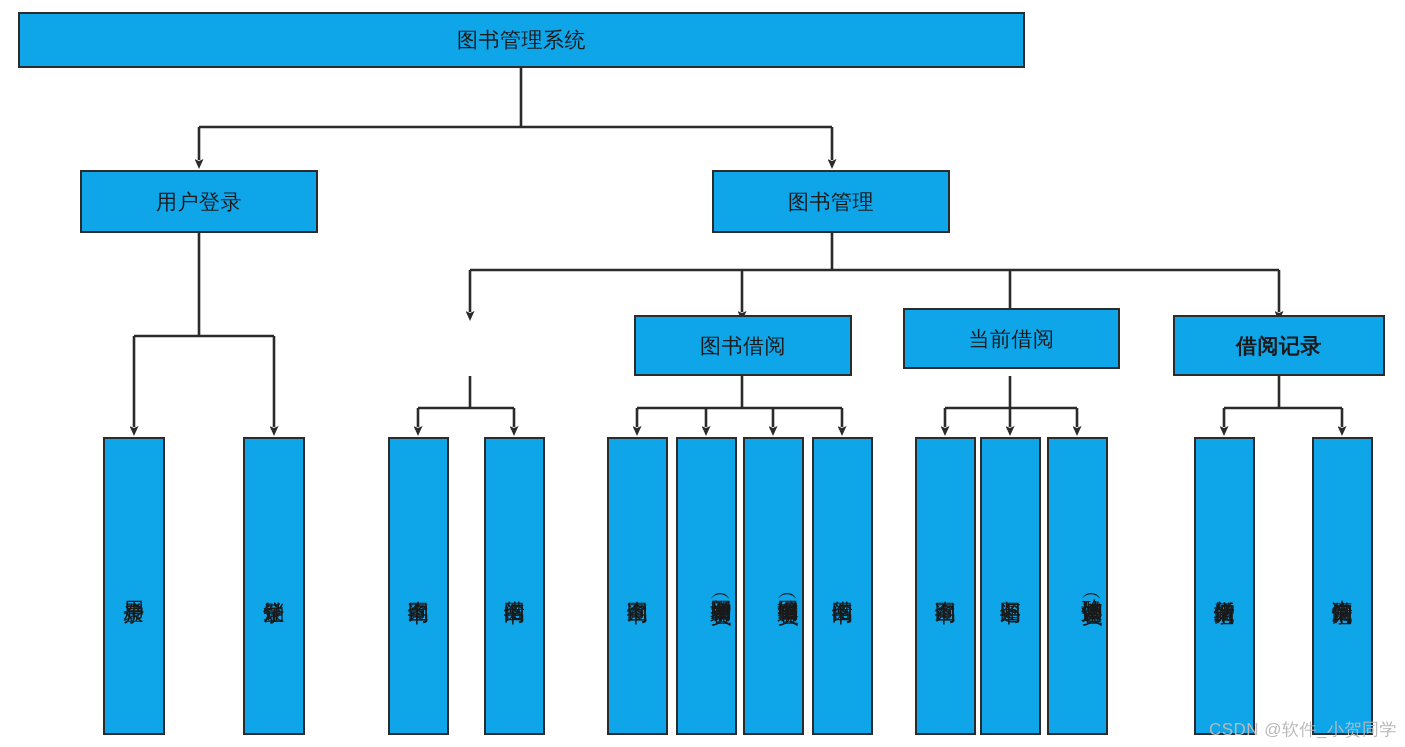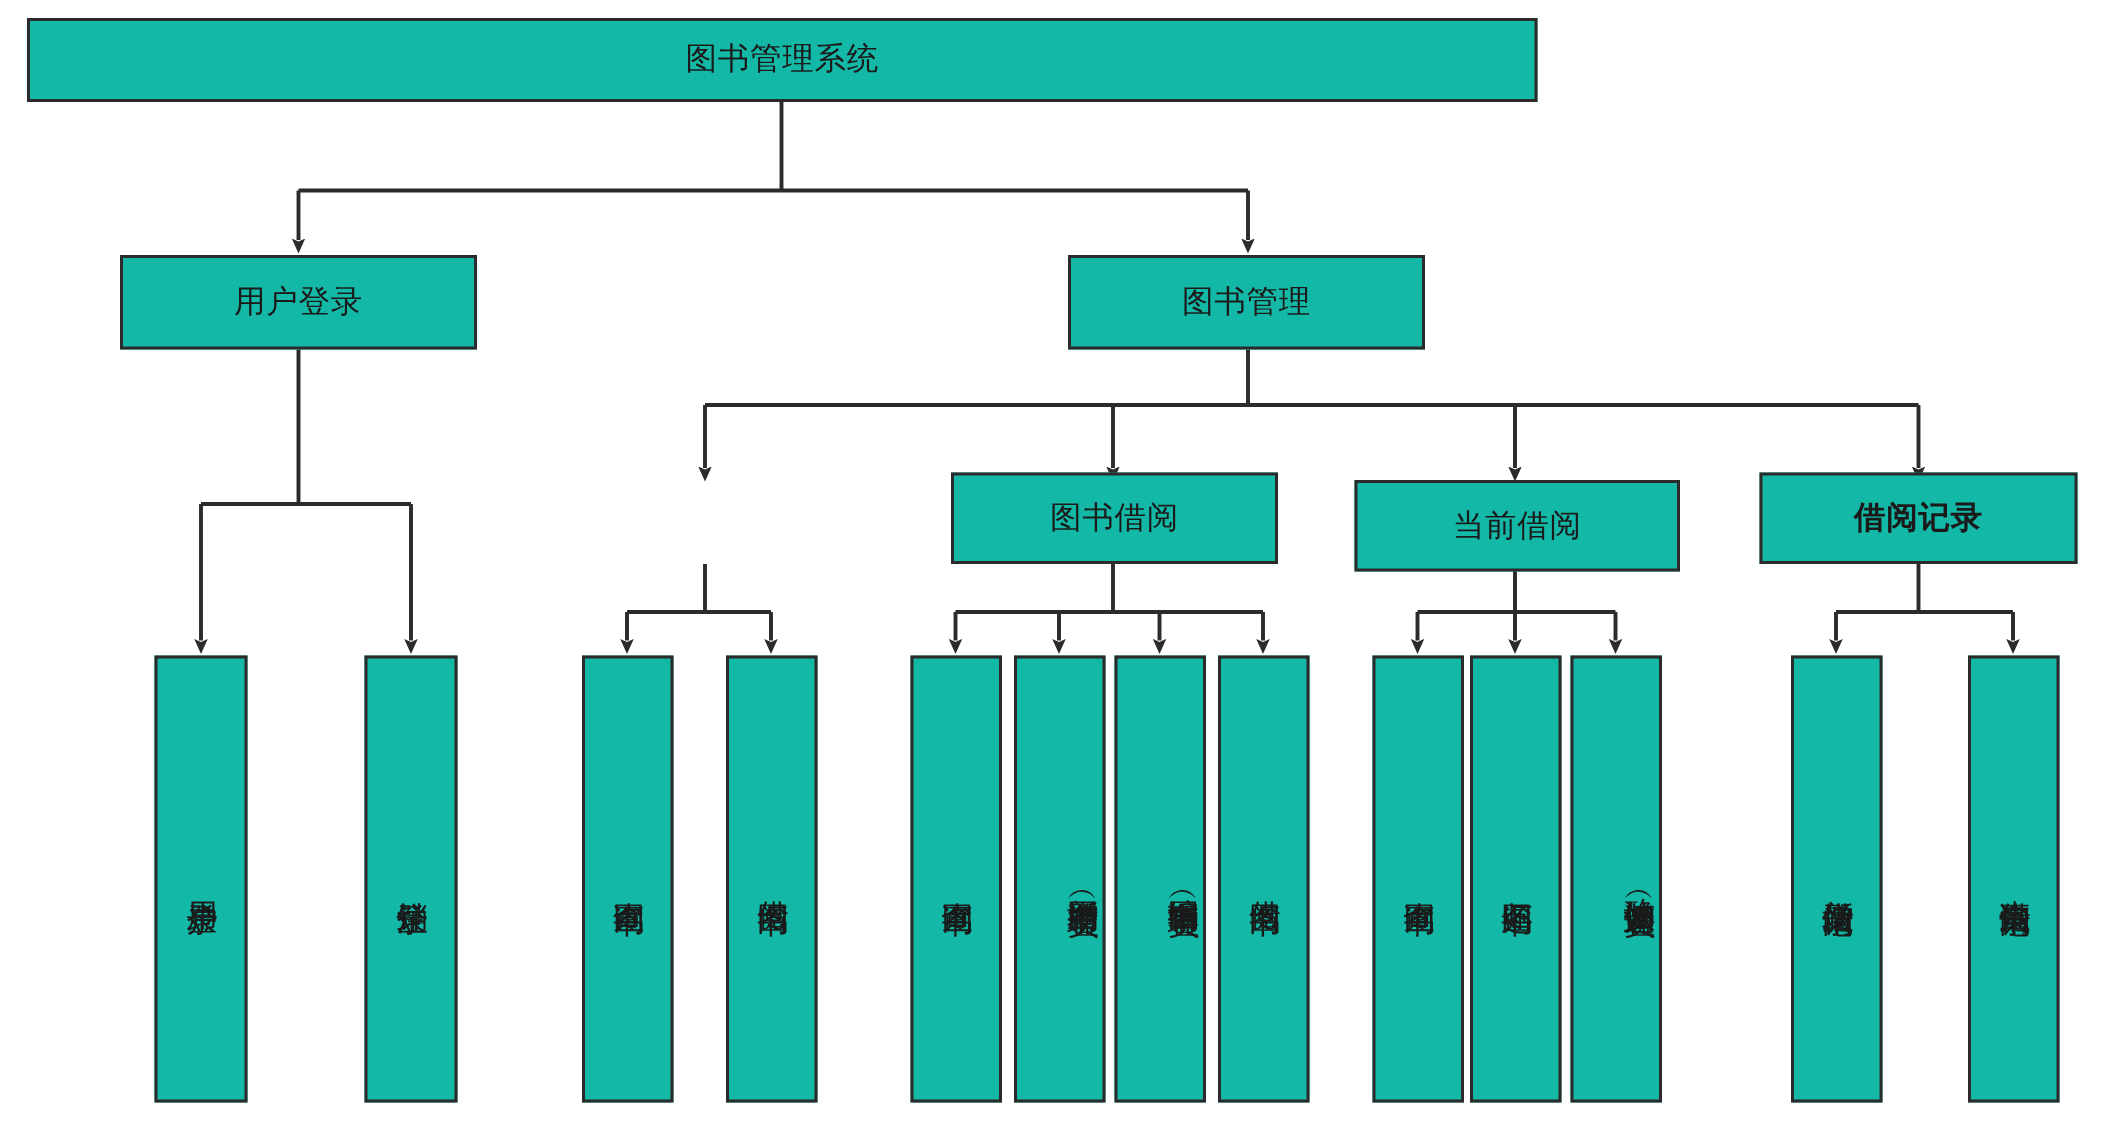--- a/index.html
+++ b/index.html
@@ -21,21 +21,21 @@
   #diagram-svg {
     position: absolute;
     left: 0;
     top: 0;
     width: 1405px;
     height: 747px;
   }
   .node {
     position: absolute;
     box-sizing: border-box;
-    background: #14b8a6;
+    background: #0ea5e9;
     border: 2px solid #2b2b2b;
     display: flex;
     align-items: center;
     justify-content: center;
     color: #1a1a1a;
   }
   .node.horizontal {
     font-size: 21px;
     letter-spacing: 0.5px;
     line-height: 1.1;
@@ -125,21 +125,21 @@
   <div class="node horizontal" style="left:80px; top:170px; width:238px; height:63px;">
     <span>用户登录</span>
   </div>
   <div class="node horizontal" style="left:712px; top:170px; width:238px; height:63px;">
     <span>图书管理</span>
   </div>
 
   <div class="node horizontal" style="left:634px; top:315px; width:218px; height:61px;">
     <span>图书借阅</span>
   </div>
-  <div class="node horizontal" style="left:903px; top:320px; width:217px; height:61px;">
+  <div class="node horizontal" style="left:903px; top:308px; width:217px; height:61px;">
     <span>当前借阅</span>
   </div>
   <div class="node horizontal" style="left:1173px; top:315px; width:212px; height:61px;font-weight:bold;">
     <span>借阅记录</span>
   </div>
 
   <div class="node vertical" style="left:103px; top:437px; width:62px; height:298px;">
     <span>用户登录</span>
   </div>
   <div class="node vertical" style="left:243px; top:437px; width:62px; height:298px;">
@@ -176,14 +176,15 @@
     <span>确认归还（管理员）</span>
   </div>
 
   <div class="node vertical" style="left:1194px; top:437px; width:61px; height:298px;">
     <span>新增借阅记录</span>
   </div>
   <div class="node vertical" style="left:1312px; top:437px; width:61px; height:298px;">
     <span>查询借阅记录</span>
   </div>
 
+  <div class="watermark">CSDN @软件_小贺同学</div>
 
 </div>
 
 </body></html>

